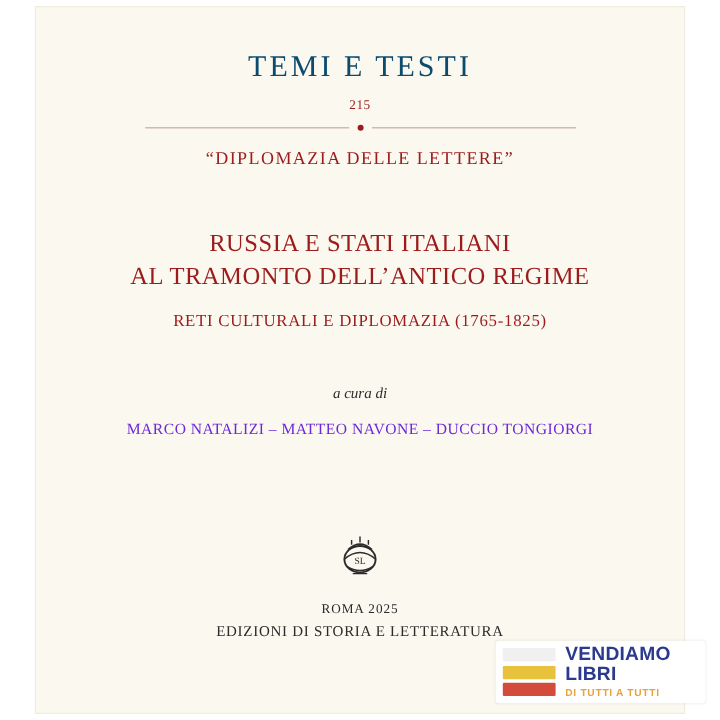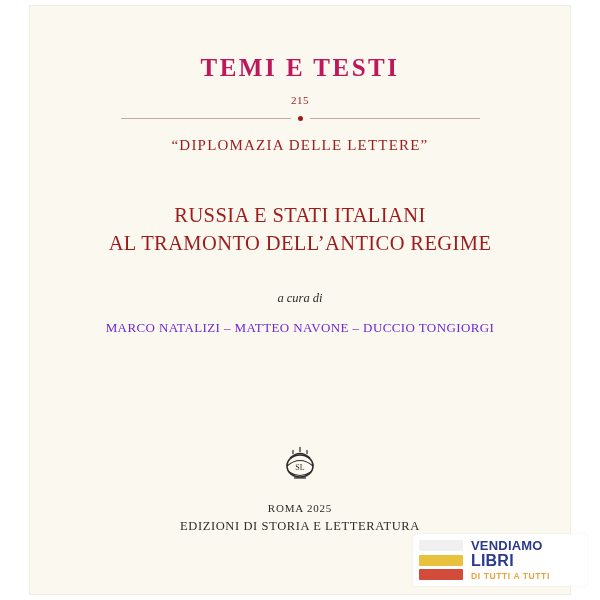--- a/index.html
+++ b/index.html
@@ -27,26 +27,26 @@
     width: 540px;
     height: 588px;
     background: #fbf8ef;
     box-shadow: 0 0 0 1px #f0ece0;
     box-sizing: border-box;
     display: flex;
     flex-direction: column;
     align-items: center;
   }
   .series-title {
-    margin-top: 48px;
+    margin-top: 36px;
     font-family: "Liberation Serif", serif;
     font-size: 25px;
     letter-spacing: 2.5px;
-    color: #be185d;
-    font-weight: bold;
+    color: #0c4a6e;
+    font-weight: normal;
   }
   .series-number {
     margin-top: 12px;
     font-size: 11px;
     color: #9c1b1b;
     letter-spacing: 0.5px;
   }
   .rule-wrap {
     margin-top: 10px;
     width: 100%;
@@ -84,21 +84,21 @@
     letter-spacing: 0.4px;
   }
   .subtitle {
     margin-top: 16px;
     font-size: 14px;
     letter-spacing: 0.6px;
     color: #9c1b1b;
     text-align: center;
   }
   .curator-label {
-    margin-top: 34px;
+    margin-top: 44px;
     font-size: 12.5px;
     color: #2b2b2b;
     font-style: italic;
   }
   .editors {
     margin-top: 14px;
     font-size: 13px;
     letter-spacing: 0.4px;
     color: #6d28d9;
     text-align: center;
@@ -154,21 +154,21 @@
     border-radius: 1px;
   }
   .wm-text {
     display: flex;
     flex-direction: column;
     justify-content: center;
     line-height: 1.05;
   }
   .wm-line1 {
     font-family: "Liberation Sans", sans-serif;
-    font-size: 13px;
+    font-size: 16px;
     font-weight: bold;
     color: #2b3a8f;
     letter-spacing: 0.2px;
   }
   .wm-line2 {
     font-family: "Liberation Sans", sans-serif;
     font-size: 16px;
     font-weight: bold;
     color: #2b3a8f;
     letter-spacing: 0.2px;
@@ -199,20 +199,21 @@
       <div class="rule"></div>
     </div>
 
     <div class="series-subtitle">“DIPLOMAZIA DELLE LETTERE”</div>
 
     <div class="main-title">
       <span class="line">RUSSIA E STATI ITALIANI</span>
       <span class="line">AL TRAMONTO DELL’ANTICO REGIME</span>
     </div>
 
+    <div class="subtitle">RETI CULTURALI E DIPLOMAZIA (1765-1825)</div>
 
     <div class="curator-label">a cura di</div>
 
     <div class="editors">MARCO NATALIZI – MATTEO NAVONE – DUCCIO TONGIORGI</div>
 
     <div class="spacer"></div>
 
     <div class="logo">
       <svg width="46" height="46" viewBox="0 0 46 46" aria-hidden="true">
         <ellipse cx="23" cy="24" rx="13" ry="11" fill="none" stroke="#2b2b2b" stroke-width="1.6"></ellipse>

